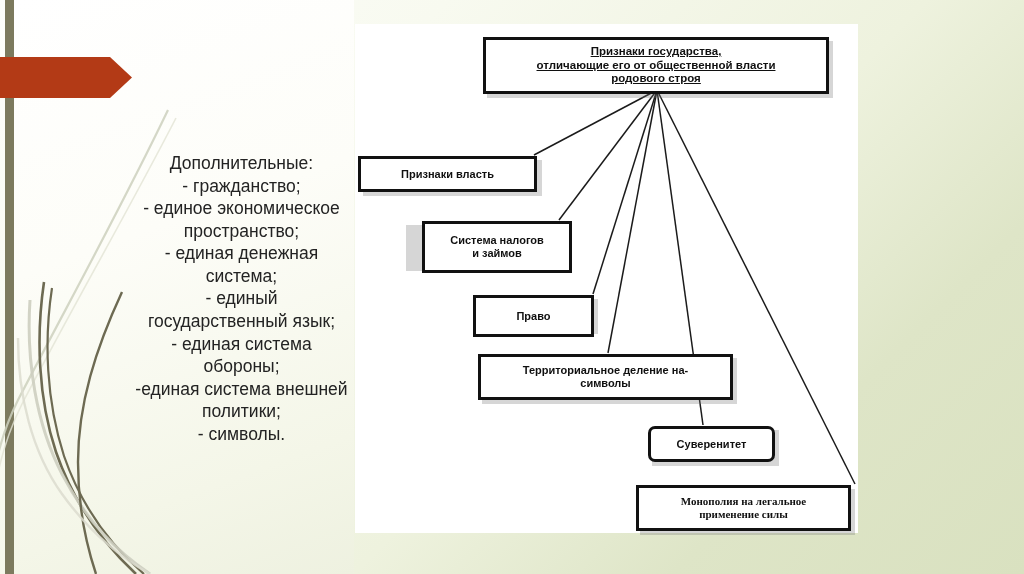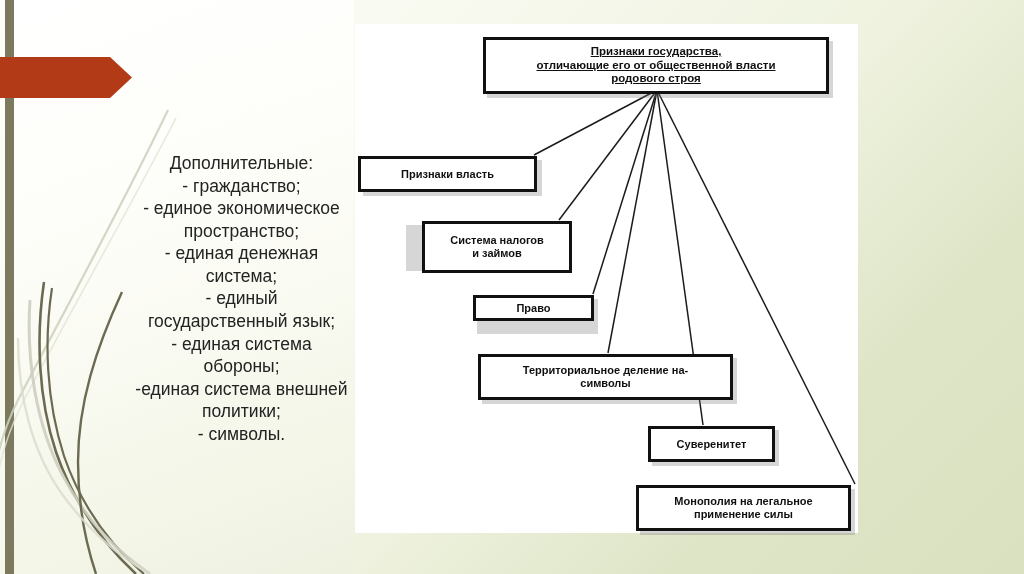--- a/index.html
+++ b/index.html
@@ -188,32 +188,32 @@
 
     <div class="node leaf" style="left:3px;top:132px;width:179px;height:36px;">
       <span style="white-space:pre-line;">Признаки власть</span>
     </div>
 
     <div class="node leaf" style="left:47px;top:197px;width:150px;height:52px;margin-left:20px;">
       <span style="white-space:pre-line;">Система налогов
 и займов</span>
     </div>
 
-    <div class="node leaf" style="left:118px;top:271px;width:121px;height:26px;">
+    <div class="node leaf" style="left:118px;top:271px;width:121px;height:42px;">
       <span style="white-space:pre-line;">Право</span>
     </div>
 
     <div class="node leaf" style="left:123px;top:330px;width:255px;height:46px;">
       <span style="white-space:pre-line;">Территориальное деление на-
 символы</span>
     </div>
 
-    <div class="node leaf" style="left:293px;top:402px;width:127px;height:36px;">
+    <div class="node leaf" style="left:293px;top:402px;width:127px;height:36px;border-radius:7px;">
       <span style="white-space:pre-line;">Суверенитет</span>
     </div>
 
-    <div class="node leaf" style="left:281px;top:461px;width:215px;height:46px;">
+    <div class="node leaf" style="left:281px;top:461px;width:215px;height:46px;font-family:Liberation Serif, serif;">
       <span style="white-space:pre-line;">Монополия на легальное
 применение силы</span>
     </div>
 
   </div>
 </div>
 
 </body></html>

